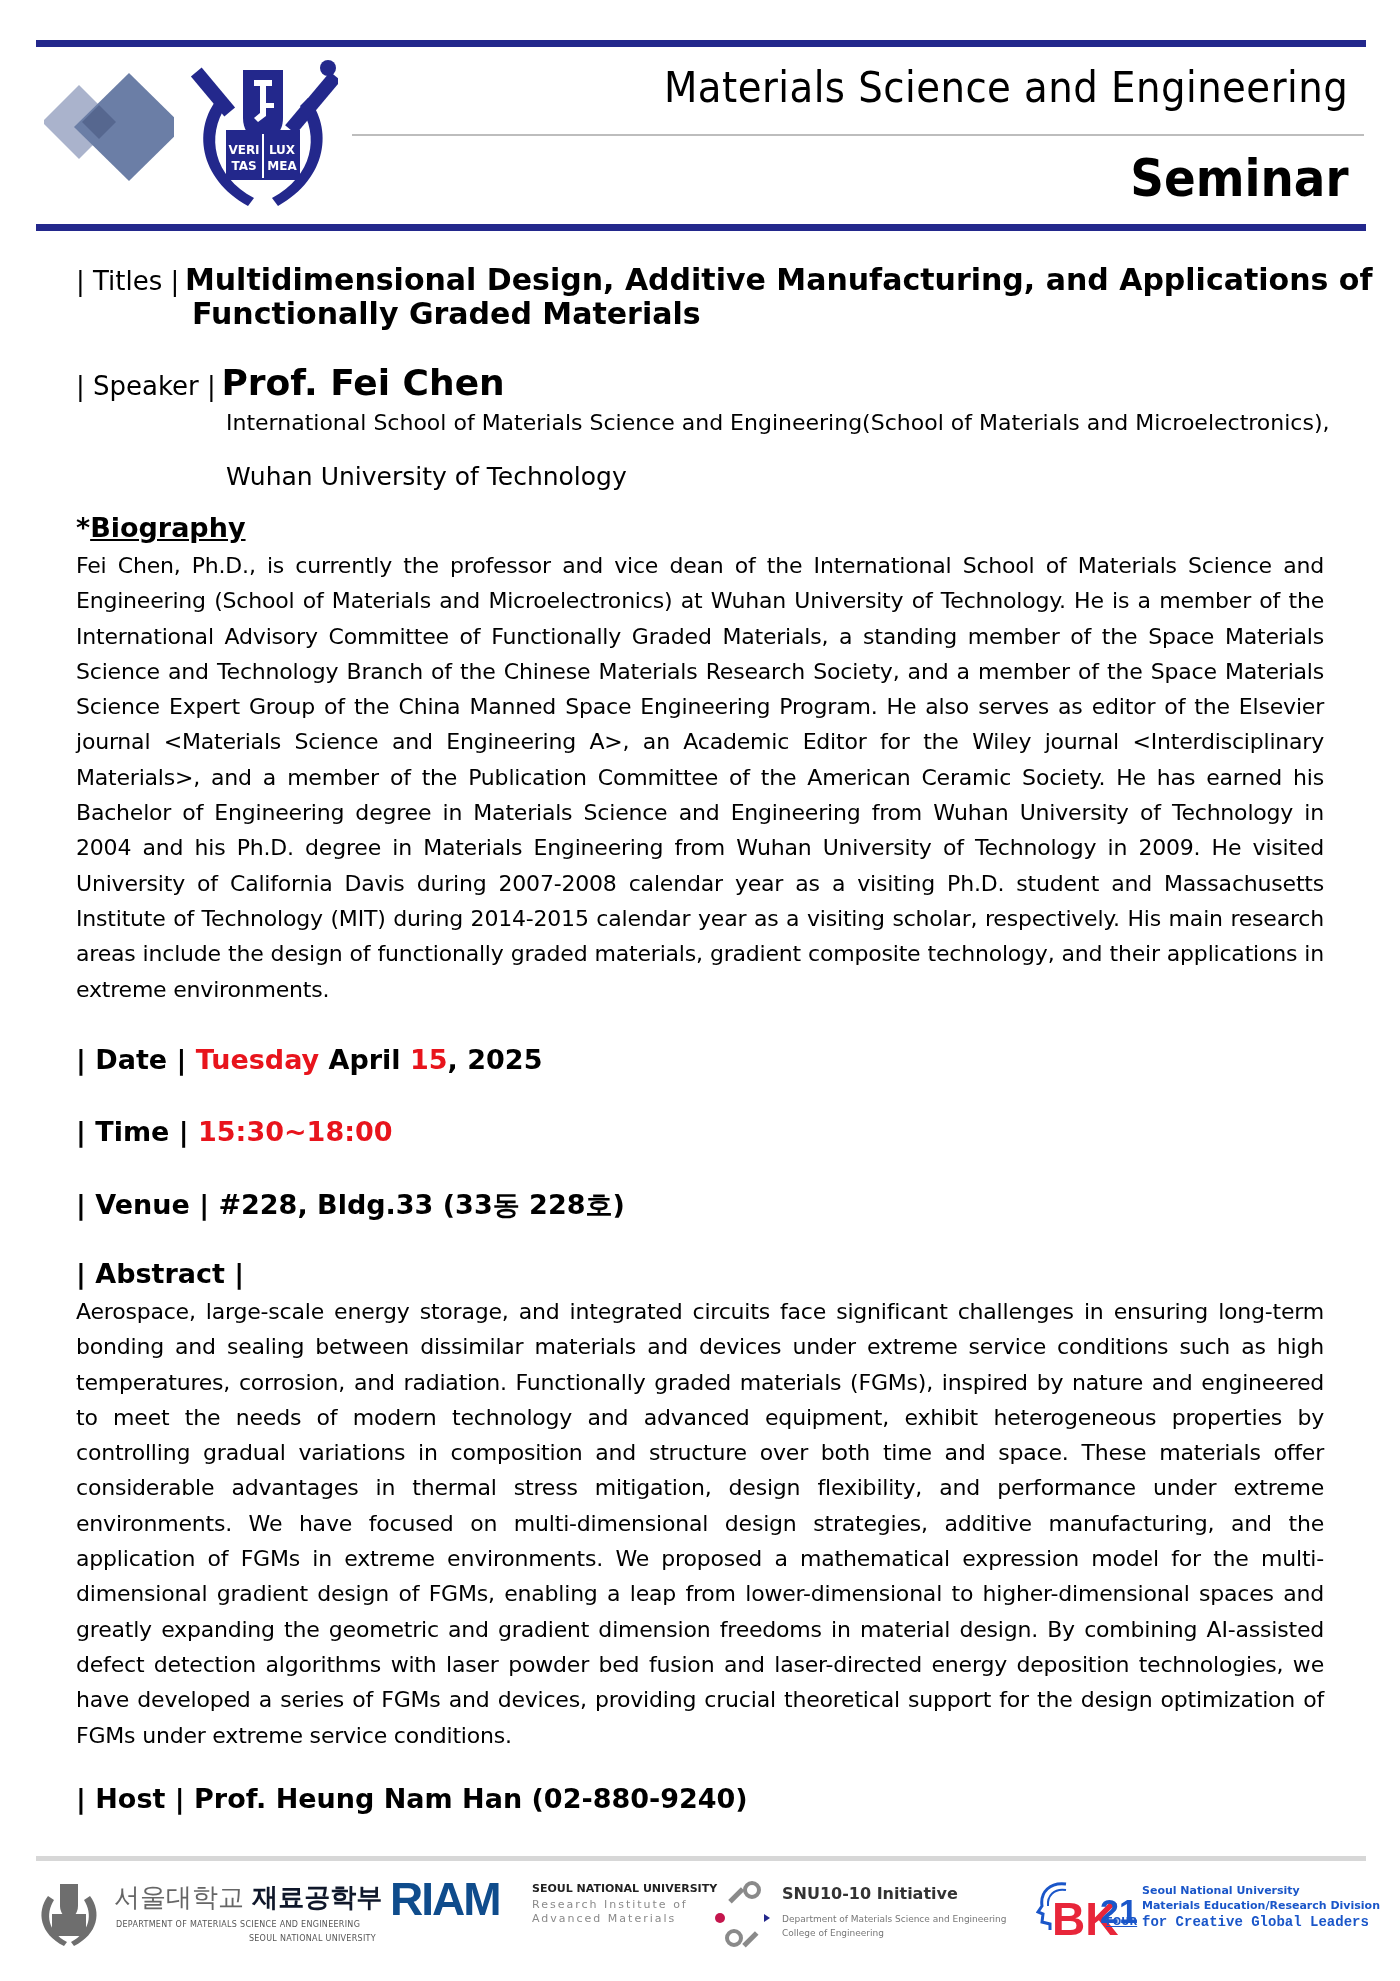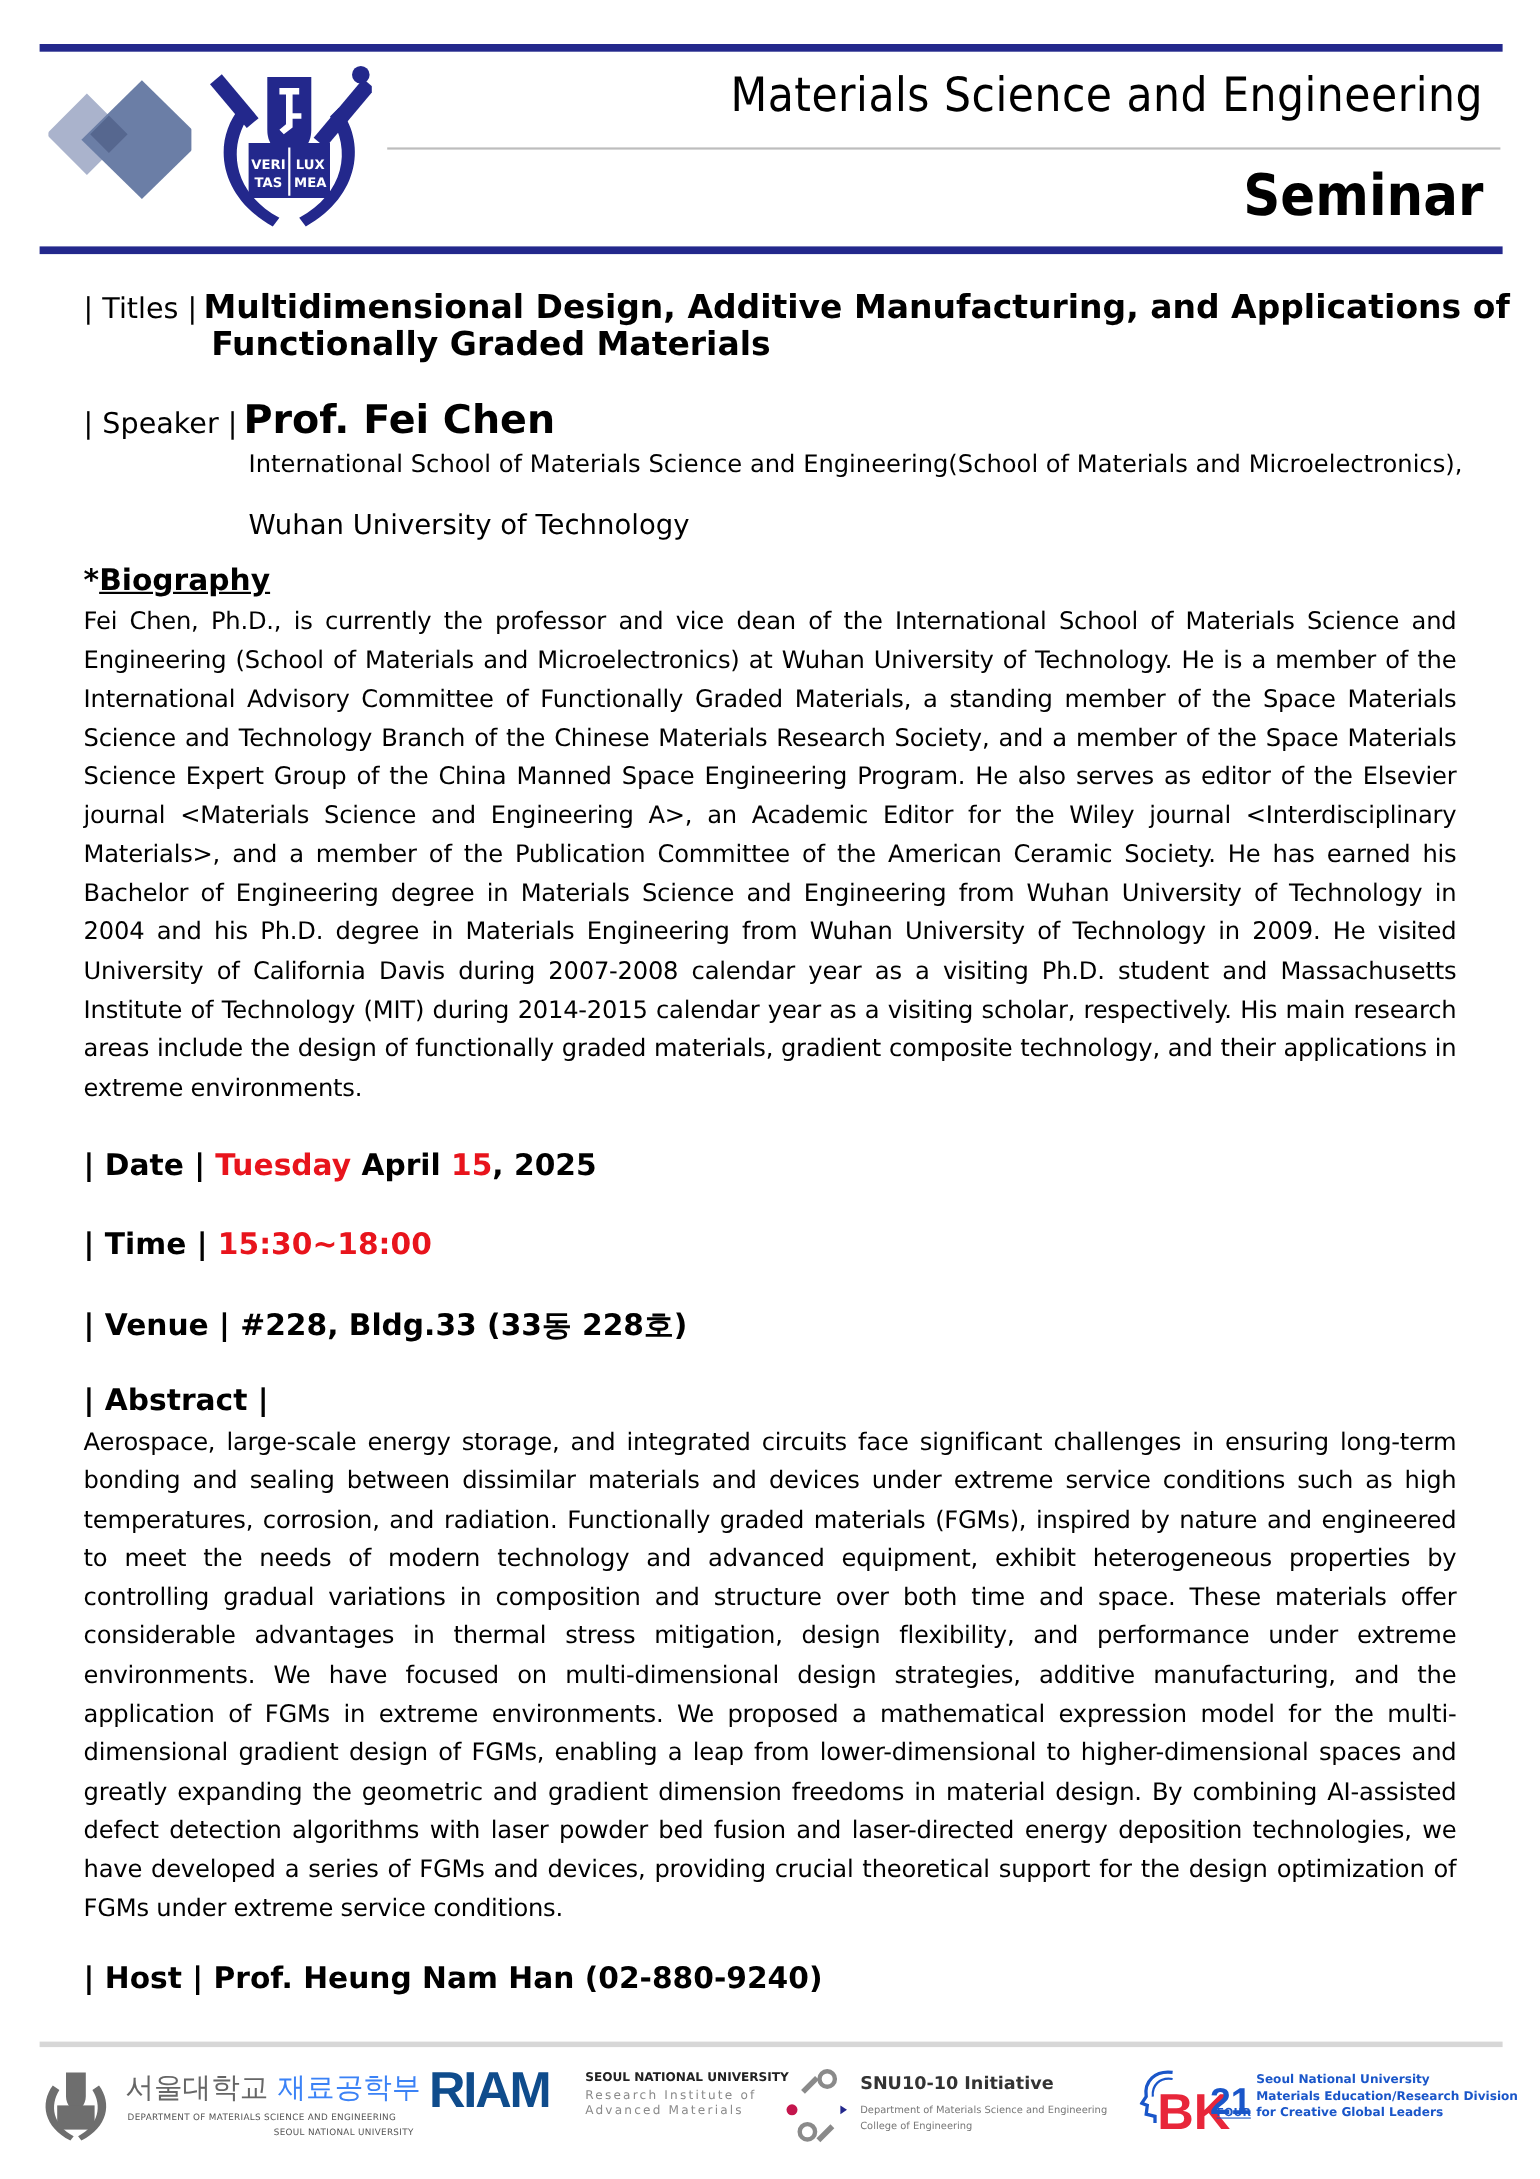--- a/index.html
+++ b/index.html
@@ -107,21 +107,21 @@
   <svg class="abs" style="left:0; top:0;" width="66" height="72" viewBox="0 0 66 72">
     <g fill="#6e6e6e">
       <path d="M12,18 C0,34 4,56 28,68 L31,64 C12,54 9,36 18,22 Z"></path>
       <path d="M54,18 C66,34 62,56 38,68 L35,64 C54,54 57,36 48,22 Z"></path>
       <path d="M24,6 L42,6 L42,28 C42,36 36,40 33,42 C30,40 24,36 24,28 Z"></path>
       <rect x="16" y="36" width="34" height="22"></rect>
     </g>
   </svg>
   <div class="abs" style="left:78px; top:2px; white-space:nowrap; font-size:26px;">
     <span style="color:#666;">서울대학교</span>
-    <span style="color:#3b82f6; font-weight:normal;">재료공학부</span>
+    <span style="color:#0f172a; font-weight:bold;">재료공학부</span>
   </div>
   <div class="abs logo-text-small" style="left:80px; top:42px; white-space:nowrap; font-size:8px;">DEPARTMENT OF MATERIALS SCIENCE AND ENGINEERING</div>
   <div class="abs logo-text-small" style="right:0; top:56px; white-space:nowrap; font-size:8px;">SEOUL NATIONAL UNIVERSITY</div>
 </div>
 
 <div class="abs" style="left:390px; top:1878px; width:315px; height:60px;">
   <div class="abs" style="left:0; top:-6px; font-size:46px; font-weight:bold; color:#0f4c8c; letter-spacing:-2px; font-family:'Liberation Sans', sans-serif;">RIAM</div>
   <div class="abs" style="left:142px; top:4px; font-size:11px; font-weight:bold; color:#222; white-space:nowrap;">SEOUL NATIONAL UNIVERSITY</div>
   <div class="abs" style="left:142px; top:20px; font-size:11px; color:#8a8a8a; letter-spacing:2px; white-space:nowrap;">Research Institute of</div>
   <div class="abs" style="left:142px; top:34px; font-size:11px; color:#8a8a8a; letter-spacing:2px; white-space:nowrap;">Advanced Materials</div>
@@ -144,14 +144,14 @@
 <div class="abs" style="left:1036px; top:1880px; width:330px; height:60px;">
   <svg class="abs" style="left:0; top:0;" width="40" height="50" viewBox="0 0 40 50">
     <path d="M30,4 C14,2 4,12 6,26 L2,32 L7,34 L6,42 L14,44 L14,50" fill="none" stroke="#1a56c9" stroke-width="3"></path>
     <path d="M30,10 C18,8 11,16 12,26" fill="none" stroke="#1a56c9" stroke-width="2"></path>
   </svg>
   <div class="abs" style="left:16px; top:12px; font-size:46px; font-weight:bold; color:#e8263a; font-family:'Liberation Sans', sans-serif;">BK</div>
   <div class="abs" style="left:64px; top:12px; font-size:34px; font-weight:bold; color:#1a56c9; font-family:'Liberation Sans', sans-serif;">21</div>
   <div class="abs" style="left:70px; top:4px; font-size:10px; font-weight:bold; color:#1a56c9; text-decoration:underline;margin-top:32px;">FOUR</div>
   <div class="abs" style="left:106px; top:4px; font-size:11px; font-weight:bold; color:#1a56c9; white-space:nowrap;">Seoul National University</div>
   <div class="abs" style="left:106px; top:19px; font-size:11px; font-weight:bold; color:#1a56c9; white-space:nowrap;">Materials Education/Research Division</div>
-  <div class="abs" style="left:106px; top:34px; font-size:11px; font-weight:bold; color:#1a56c9; white-space:nowrap;">for Creative Global Leaders</div>
+  <div class="abs" style="left:106px; top:34px; font-size:14px; font-weight:bold; color:#1a56c9; white-space:nowrap;font-family:Liberation Mono, monospace;">for Creative Global Leaders</div>
 </div>
 
 </body></html>

